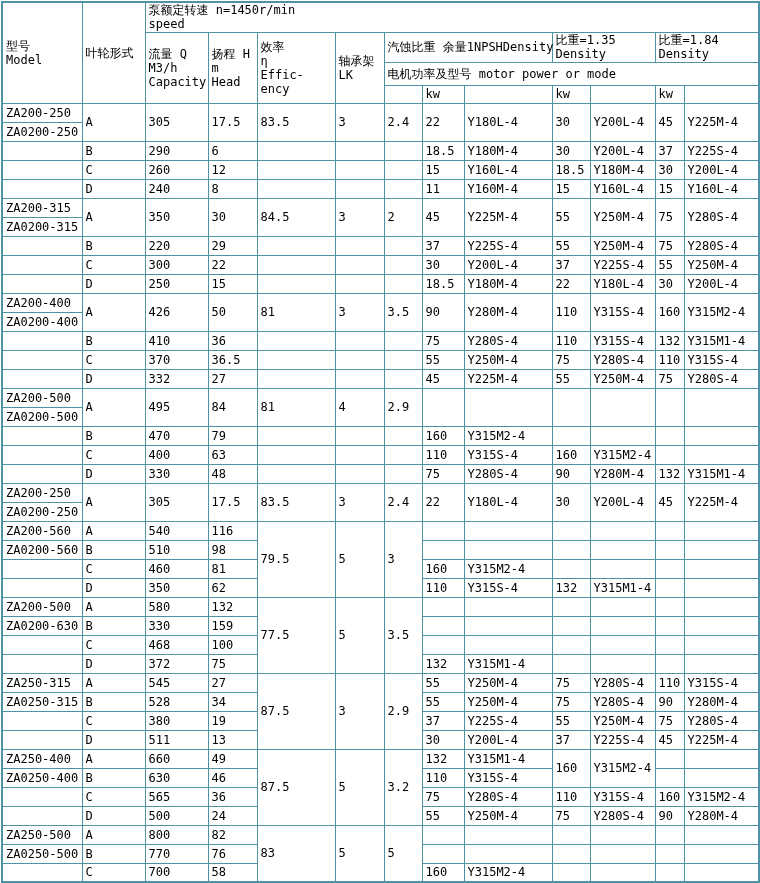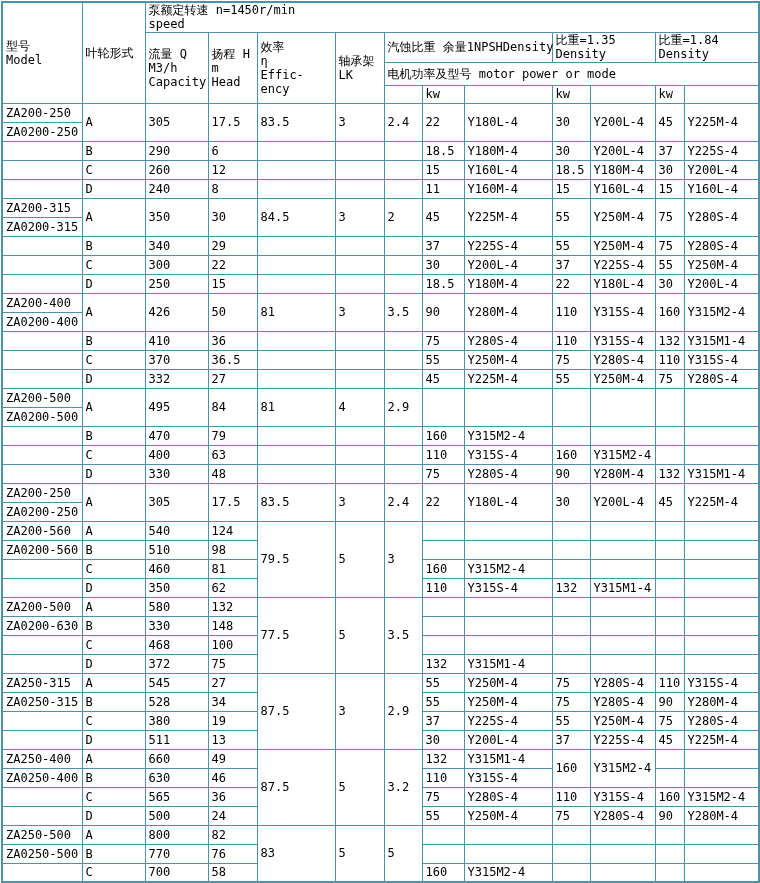--- a/index.html
+++ b/index.html
@@ -173,21 +173,21 @@
           <td rowspan="2">Y250M-4</td>
           <td rowspan="2">75</td>
           <td rowspan="2">Y280S-4</td>
         </tr>
         <tr>
           <td>ZA0200-315</td>
         </tr>
         <tr>
           <td></td>
           <td>B</td>
-          <td>340</td>
+          <td>220</td>
           <td>29</td>
           <td></td>
           <td></td>
           <td></td>
           <td>37</td>
           <td>Y225S-4</td>
           <td>55</td>
           <td>Y250M-4</td>
           <td>75</td>
           <td>Y280S-4</td>
@@ -363,21 +363,21 @@
           <td rowspan="2">45</td>
           <td rowspan="2">Y225M-4</td>
         </tr>
         <tr>
           <td>ZA0200-250</td>
         </tr>
         <tr>
           <td>ZA200-560</td>
           <td>A</td>
           <td>540</td>
-          <td>124</td>
+          <td>116</td>
           <td rowspan="4">79.5</td>
           <td rowspan="4">5</td>
           <td rowspan="4">3</td>
           <td></td>
           <td></td>
           <td></td>
           <td></td>
           <td></td>
           <td></td>
         </tr>
@@ -429,21 +429,21 @@
           <td></td>
           <td></td>
           <td></td>
           <td></td>
           <td></td>
         </tr>
         <tr>
           <td>ZA0200-630</td>
           <td>B</td>
           <td>330</td>
-          <td>148</td>
+          <td>159</td>
           <td></td>
           <td></td>
           <td></td>
           <td></td>
           <td></td>
           <td></td>
         </tr>
         <tr>
           <td></td>
           <td>C</td>

